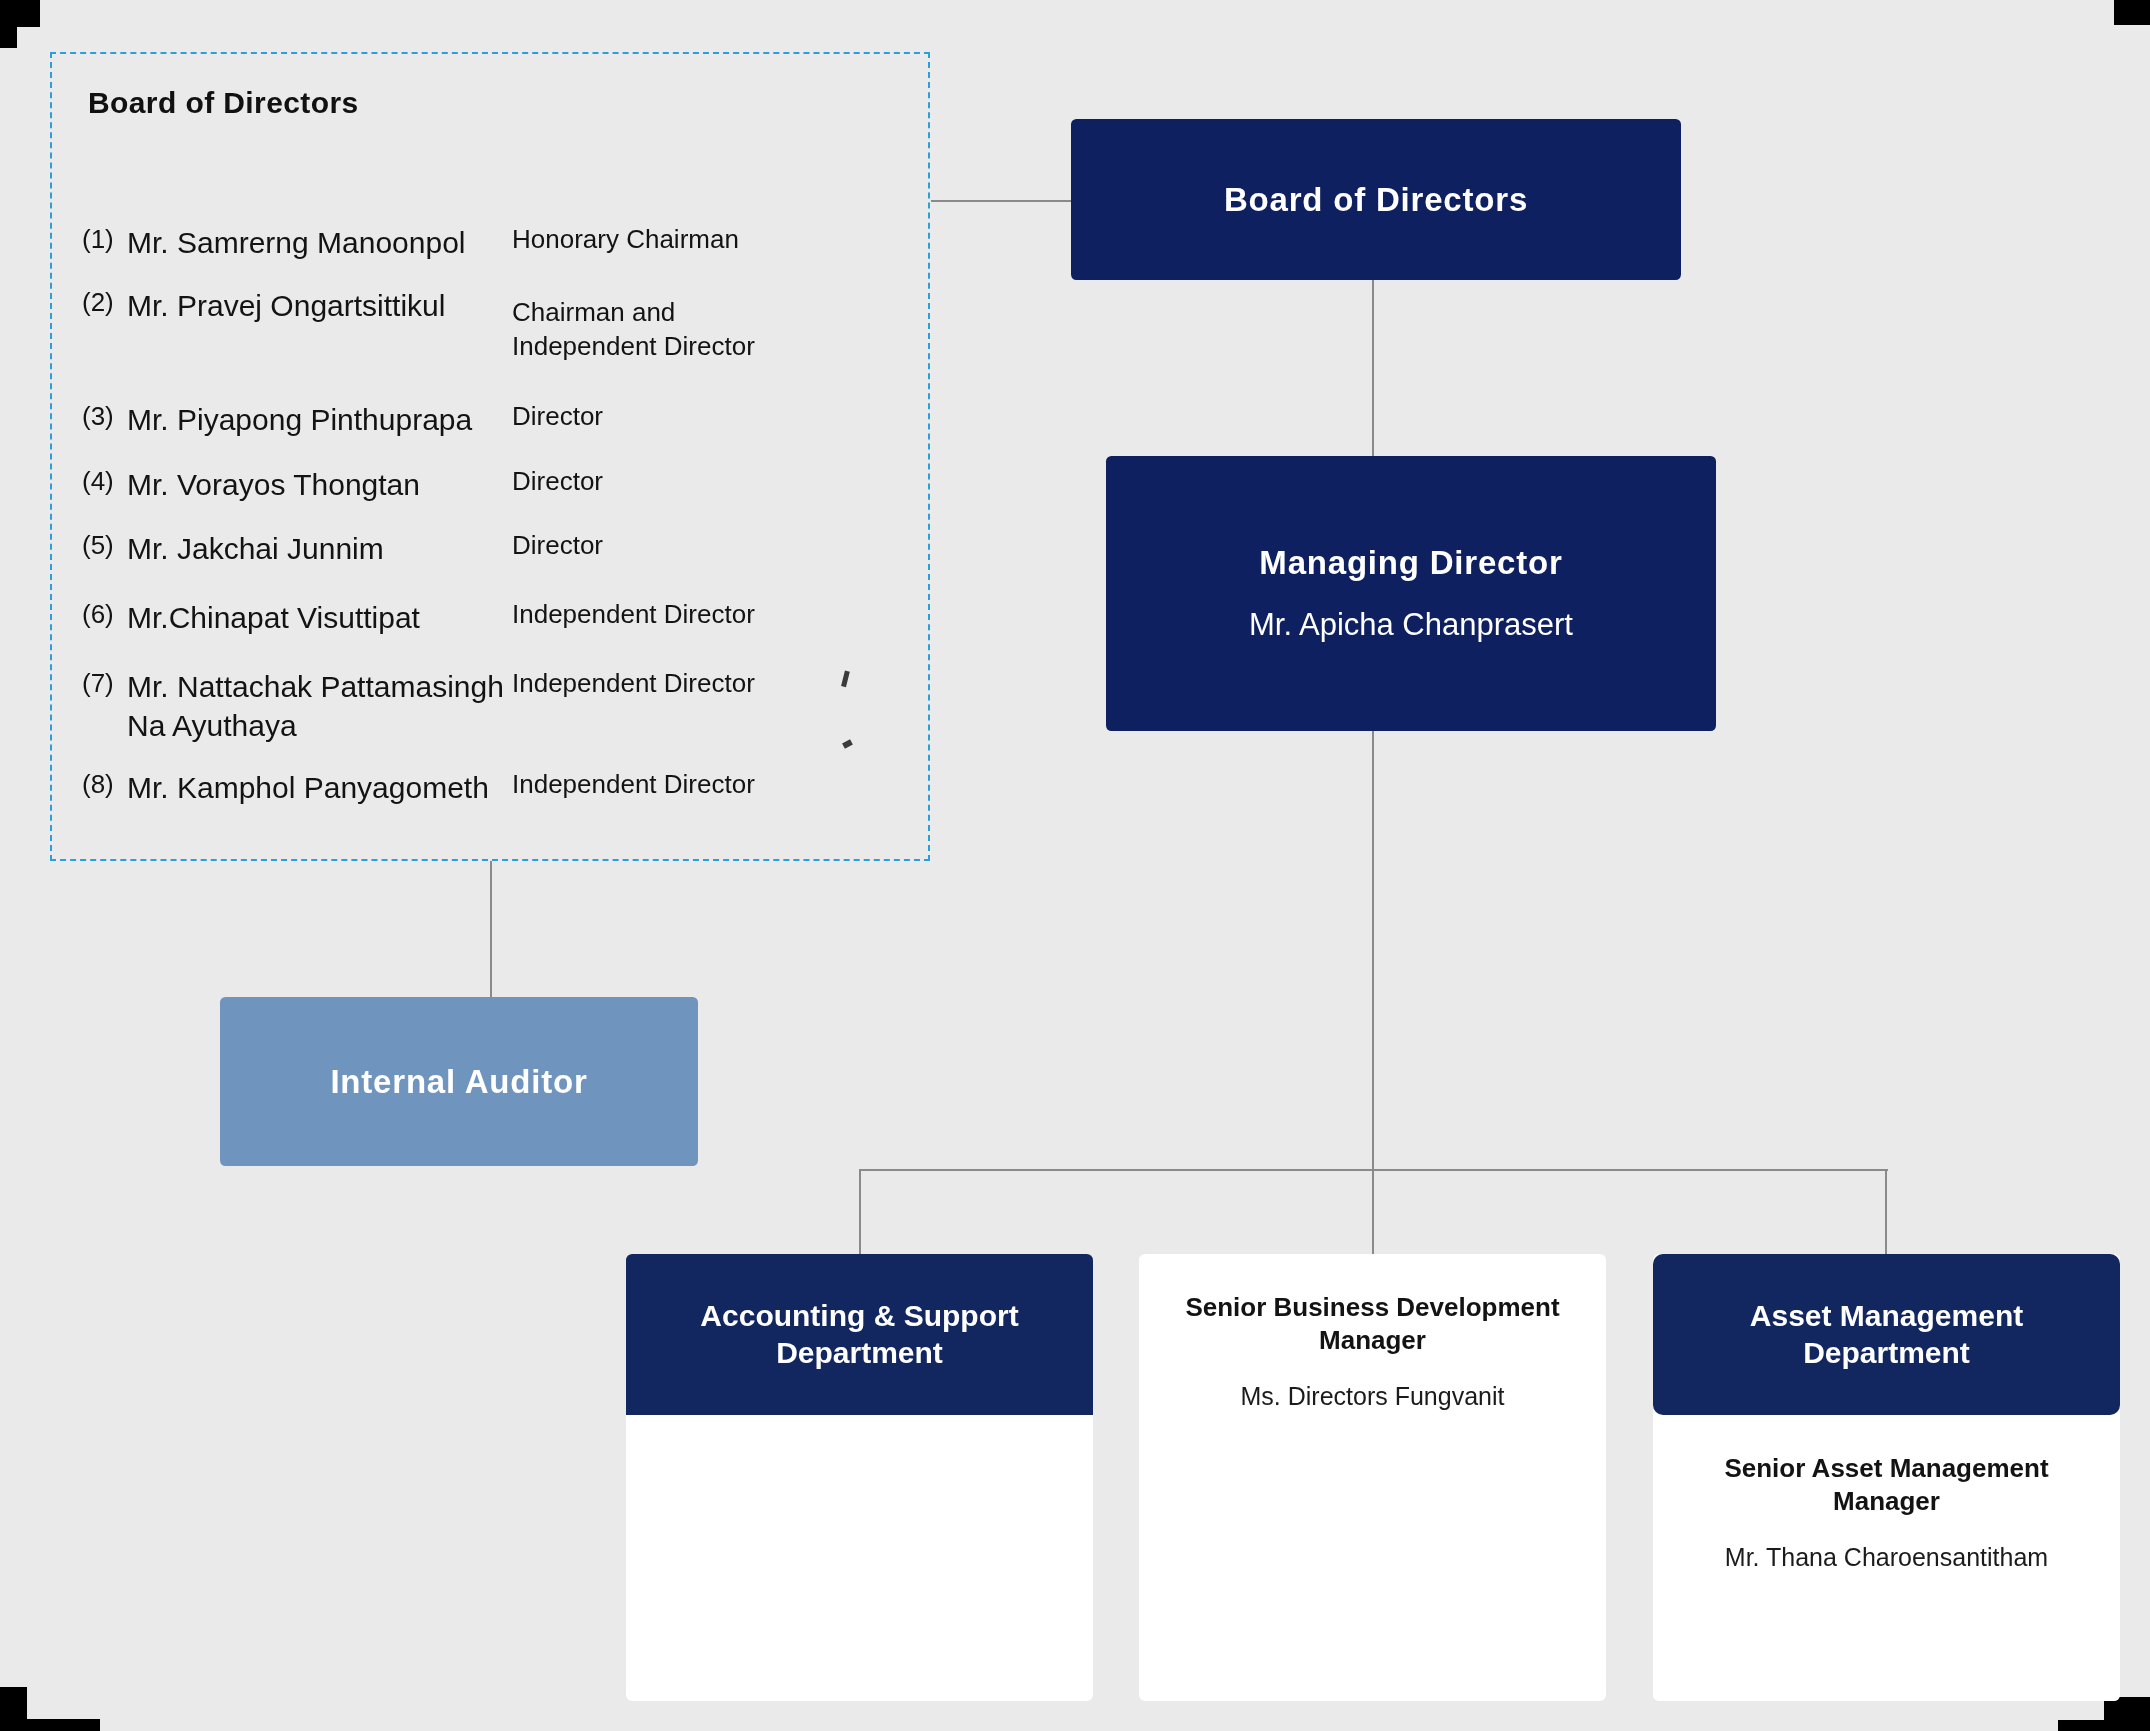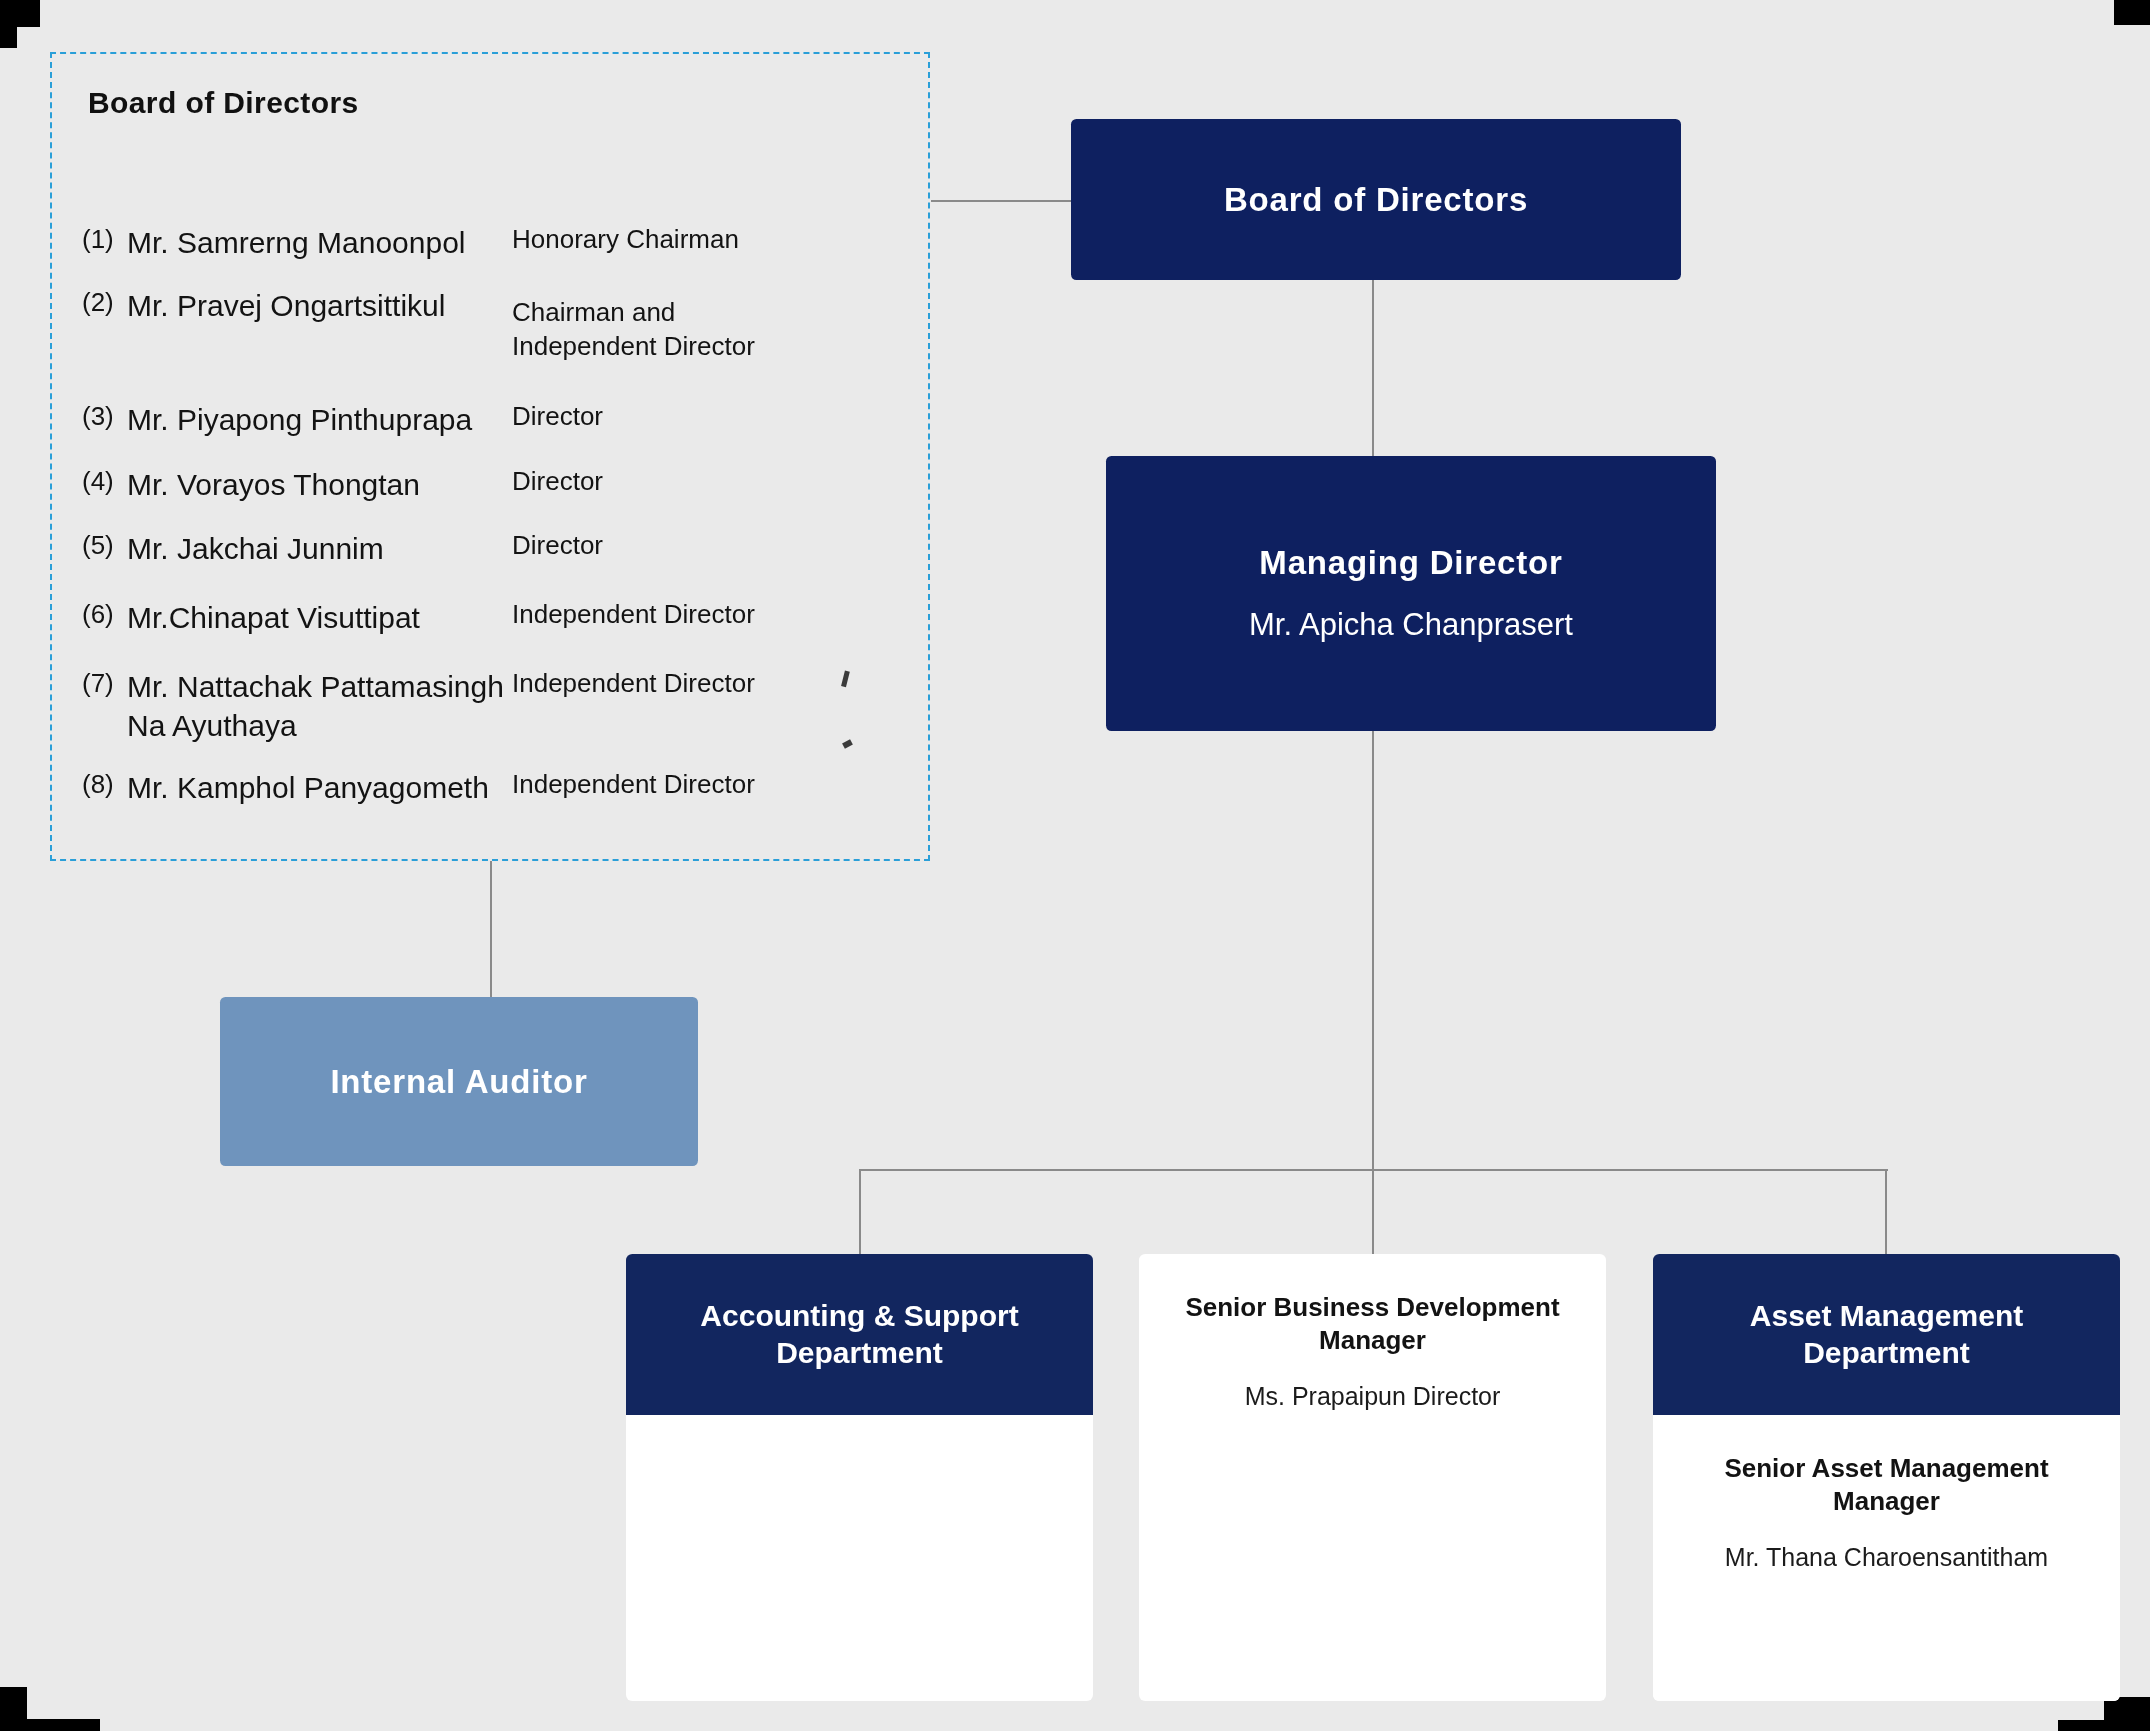--- a/index.html
+++ b/index.html
@@ -167,21 +167,21 @@
     line-height: 1.3;
     margin-top: 23px;
   }
 
   #dept-0 { left: 626px;  top: 1254px; width: 467px; height: 447px; }
   #dept-1 { left: 1139px; top: 1254px; width: 467px; height: 447px; }
   #dept-2 { left: 1653px; top: 1254px; width: 467px; height: 447px; }
 
   #dept-0 .dept-head { height: 161px; }
   #dept-1 .dept-head { height: 161px; }
-  #dept-2 .dept-head { height: 161px; }
+  #dept-2 .dept-head { height: 161px; border-radius: 10px; }
 </style>
 </head>
 <body>
 
 <div id="page">
 
   <div class="crop-mark crop-tl"></div>
   <div class="crop-mark crop-tl2"></div>
   <div class="crop-mark crop-tr"></div>
   <div class="crop-mark crop-bl"></div>
@@ -273,21 +273,21 @@
     <div class="node-title">Internal Auditor</div>
   </div>
 
   <div id="dept-0" class="dept-card">
     <div class="dept-head">Accounting &amp; Support Department</div>
   </div>
 
   <div id="dept-1" class="dept-card">
     <div class="dept-body">
       <div class="dept-role">Senior Business Development Manager</div>
-      <div class="dept-person">Ms. Prapaipun Director</div>
+      <div class="dept-person">Ms. Directors Fungvanit</div>
     </div>
   </div>
 
   <div id="dept-2" class="dept-card">
     <div class="dept-head">Asset Management Department</div>
     <div class="dept-body">
       <div class="dept-role">Senior Asset Management Manager</div>
       <div class="dept-person">Mr. Thana Charoensantitham</div>
     </div>
   </div>

